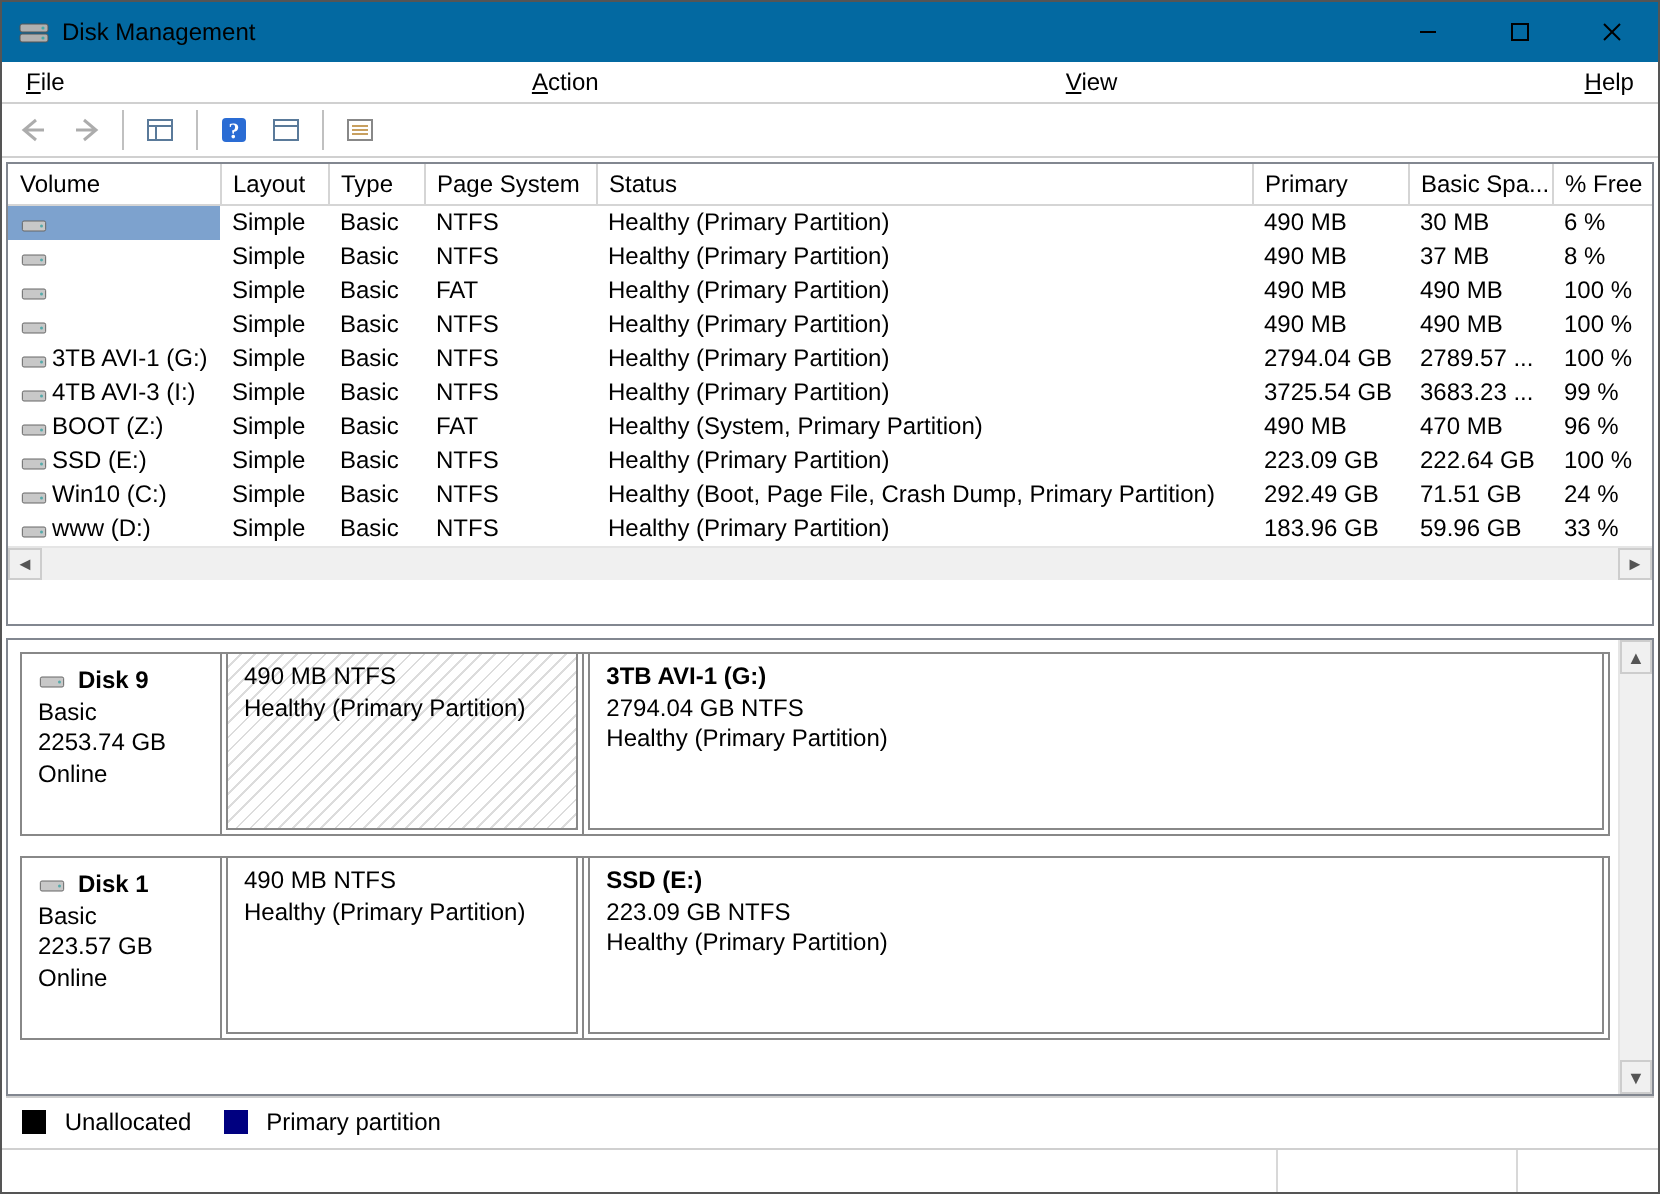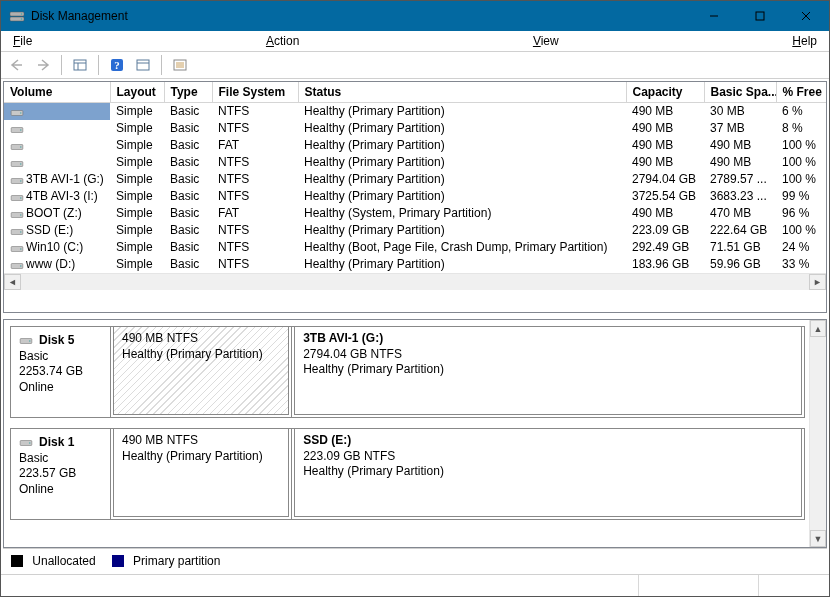--- a/index.html
+++ b/index.html
@@ -85,21 +85,21 @@
   .volume-pane {
     border: 1px solid #828790;
     height: 232px;
     display: flex;
     flex-direction: column;
     overflow: hidden;
   }
   .vol-table { width: 100%; border-collapse: collapse; table-layout: fixed; }
   .vol-table th {
     text-align: left;
-    font-weight: bold;
+    font-weight: normal;
     font-size: 12px;
     padding: 3px 6px;
     background: #fff;
     border-right: 1px solid #d5d5d5;
     border-bottom: 1px solid #d5d5d5;
     height: 20px;
     white-space: nowrap;
     overflow: hidden;
   }
   .vol-table td {
@@ -330,23 +330,23 @@
             <col style="width:328px">
             <col style="width:78px">
           <col style="width:72px">
             <col style="width:50px">
         </colgroup>
         <thead>
           <tr>
             <th>Volume</th>
             <th>Layout</th>
             <th>Type</th>
-            <th>File System</th>
+            <th>Page System</th>
             <th>Status</th>
-            <th>Capacity</th>
+            <th>Primary</th>
             <th>Basic Spa...</th>
             <th>% Free</th>
           </tr>
         </thead>
         <tbody id="vol-tbody">
             <tr>
               <td class="selected-cell"><span class="vol-icon"><svg viewBox="0 0 16 12" width="14" height="10">
                     <rect x="1" y="3" width="14" height="6" rx="1" fill="#c8c8c8" stroke="#666" stroke-width="0.6"></rect>
                     <circle cx="12.5" cy="6" r="0.9" fill="#5aa"></circle>
                   </svg></span><span></span></td>
@@ -485,21 +485,21 @@
     </div>
 
     <div class="splitter"></div>
 
     <div class="disk-pane">
       <div class="disk-scroll" id="disk-scroll">
           <div class="disk-row">
             <div class="disk-info"><span class="dicon"><svg viewBox="0 0 16 12" width="14" height="10">
                   <rect x="1" y="3" width="14" height="6" rx="1" fill="#c8c8c8" stroke="#666" stroke-width="0.6"></rect>
                   <circle cx="12.5" cy="6" r="0.9" fill="#5aa"></circle>
-                </svg></span><span class="dname">Disk 5</span><br><span>Basic</span><br><span>2253.74 GB</span><br><span>Online</span></div>
+                </svg></span><span class="dname">Disk 9</span><br><span>Basic</span><br><span>2253.74 GB</span><br><span>Online</span></div>
             <div class="disk-parts">
               <div class="part hatched" style="flex: 0 0 26%;">
                 <div class="part-bar"></div>
                 <div class="part-body">
                   <div>490 MB NTFS</div>
                   <div>Healthy (Primary Partition)</div>
                 </div>
               </div>
               <div class="part" style="flex: 0 0 74%;">
                 <div class="part-bar"></div>

